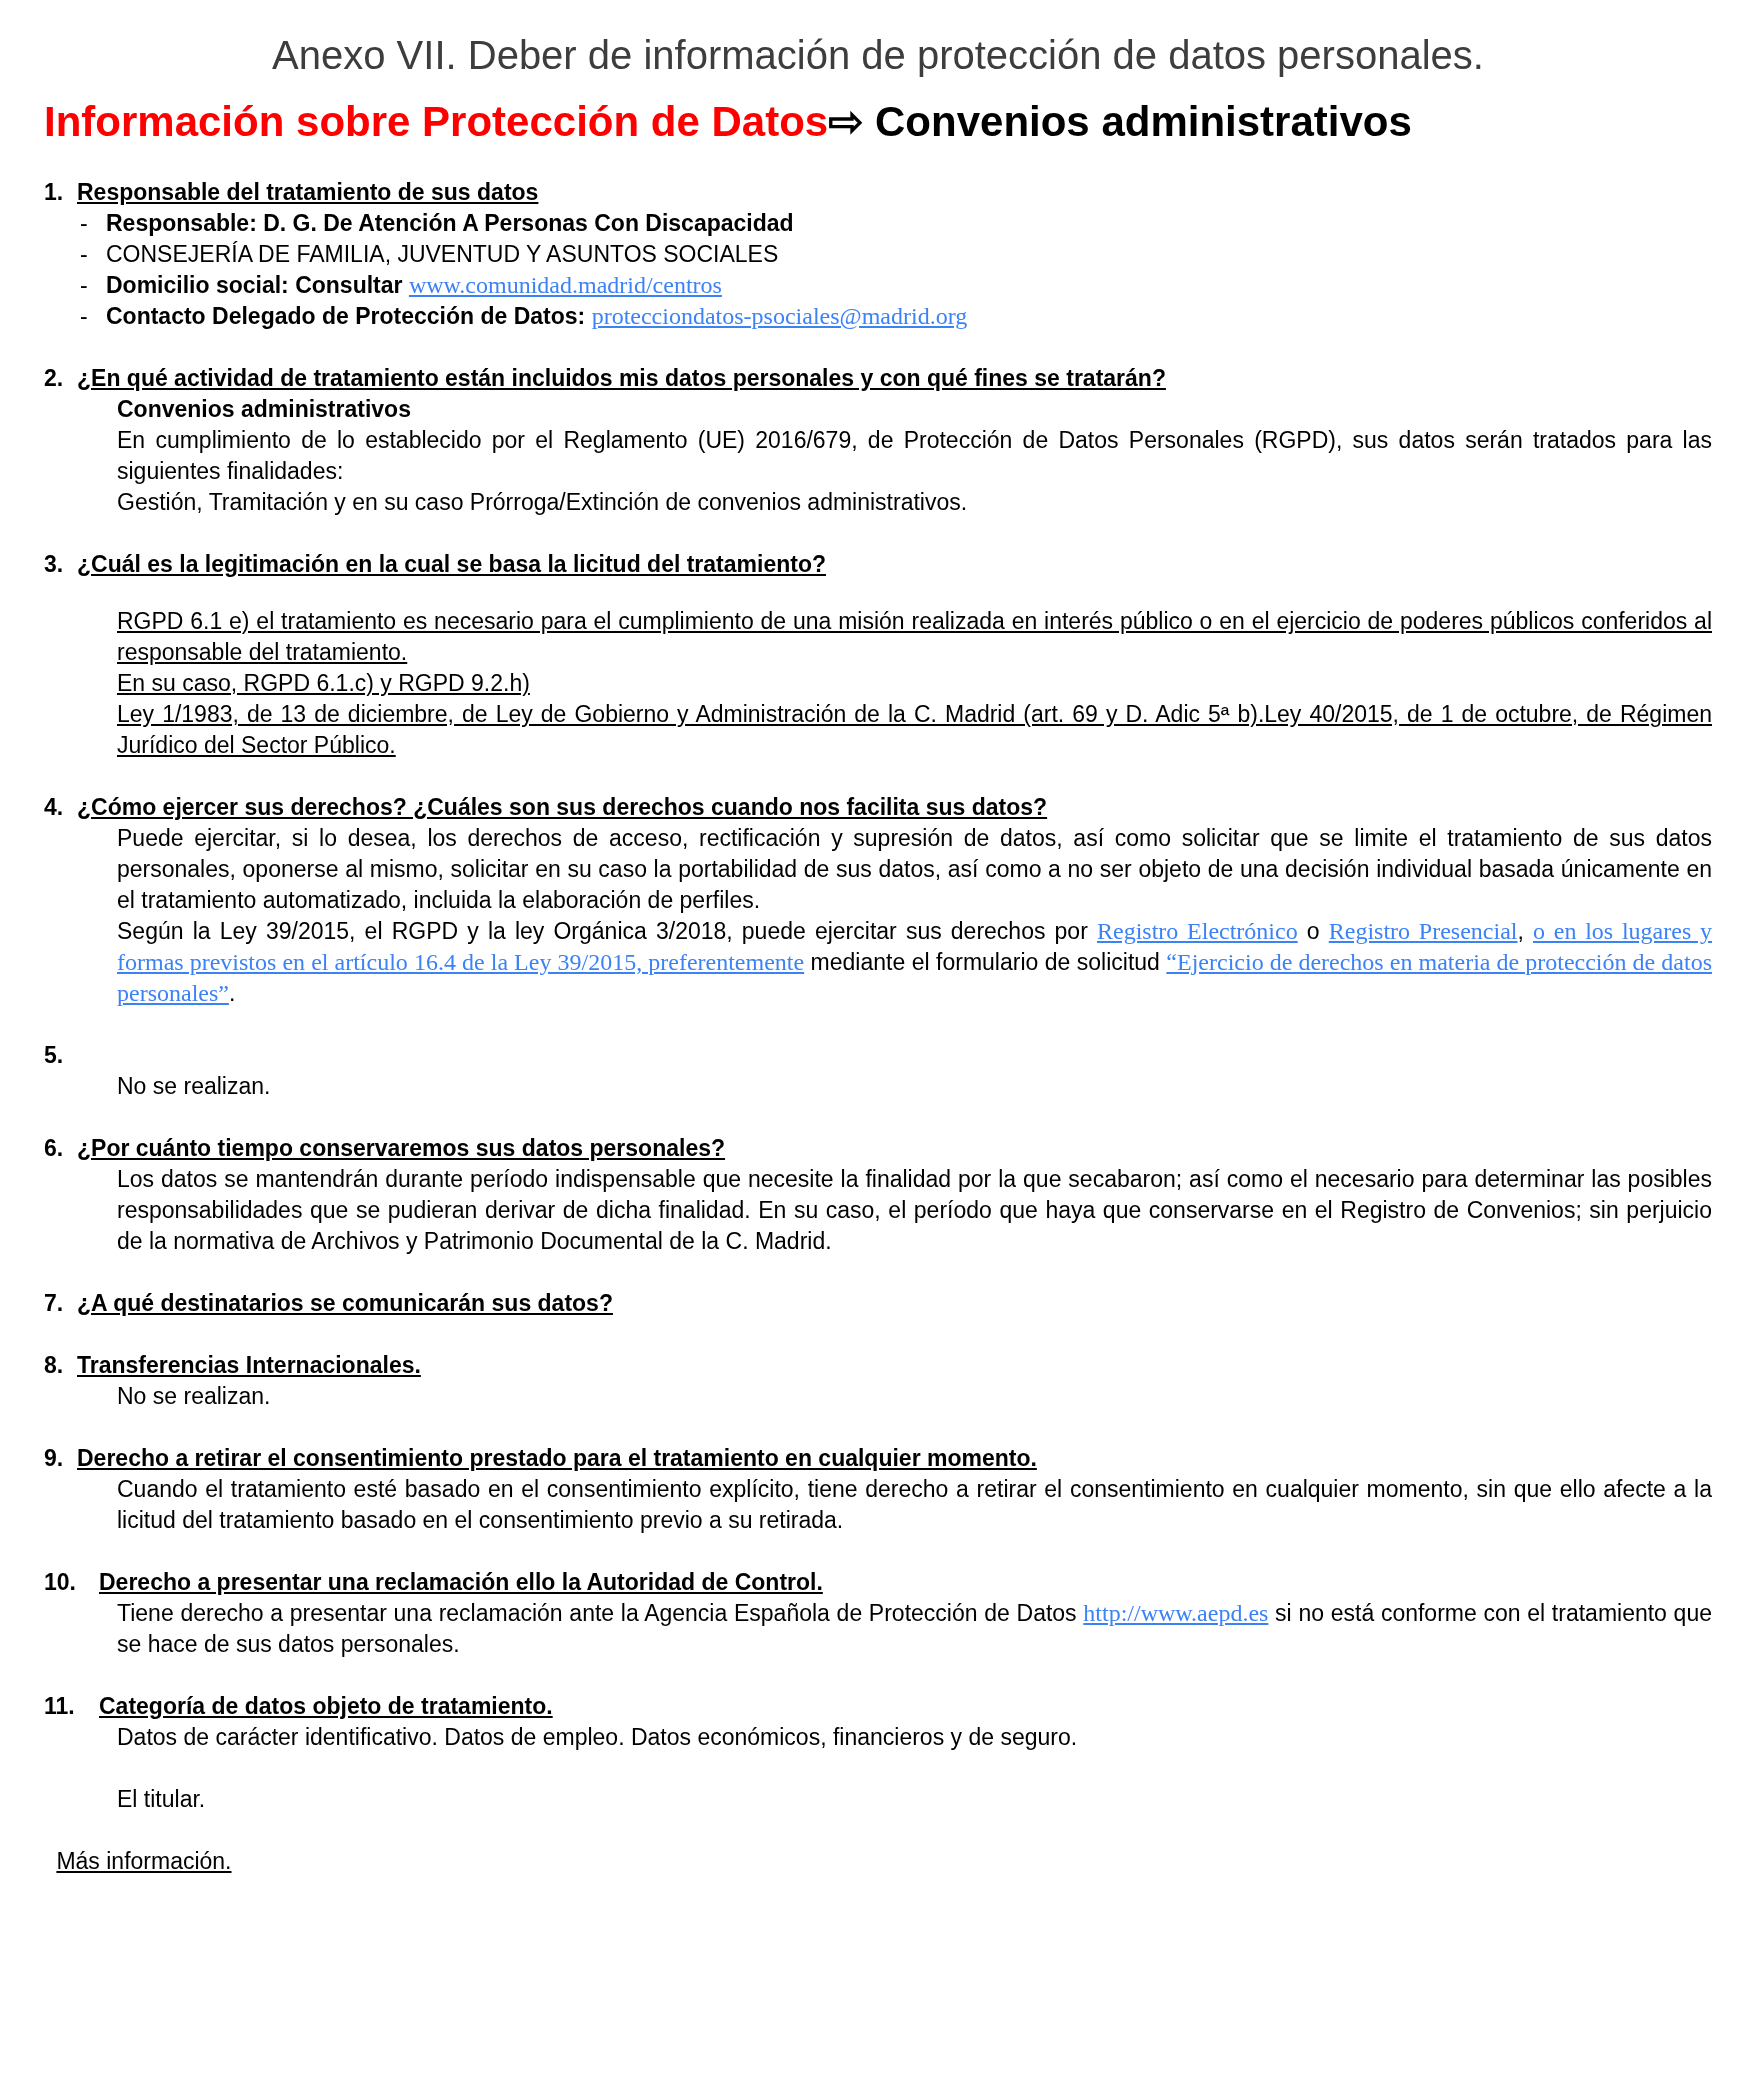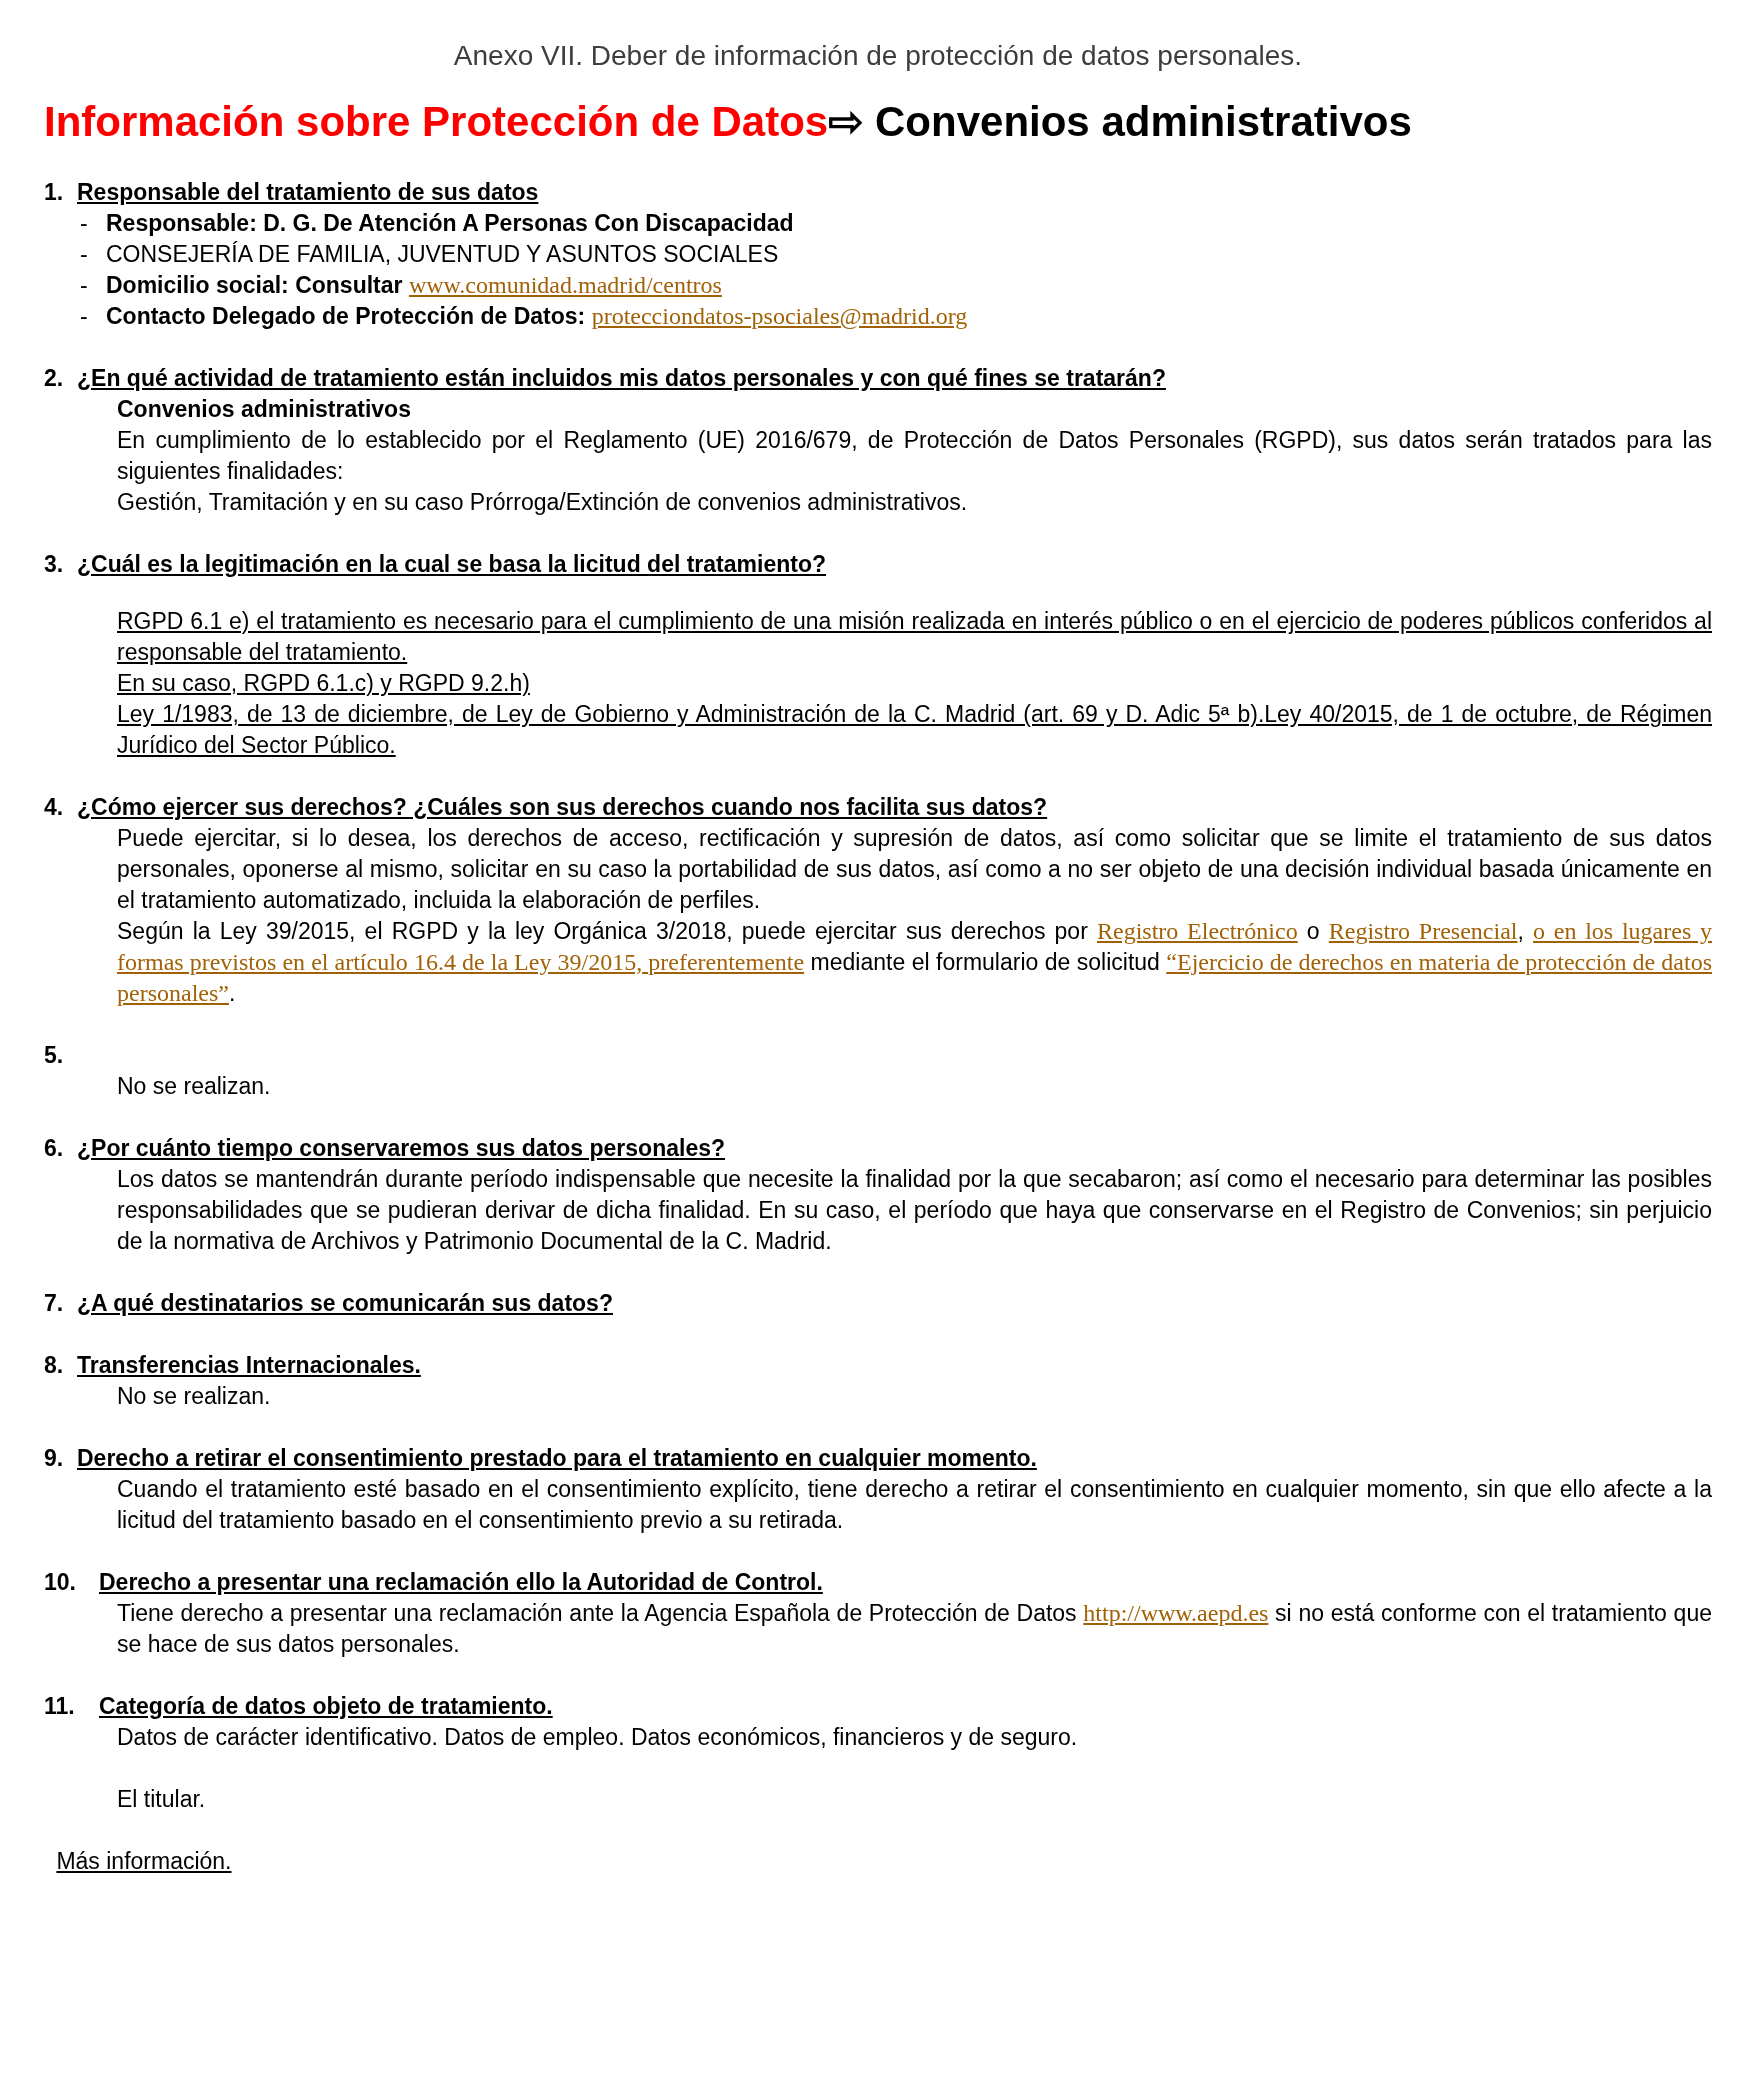--- a/index.html
+++ b/index.html
@@ -12,21 +12,21 @@
     background:#ffffff;
     padding:34px 29px 0 44px;
     font-family:"Liberation Sans", sans-serif;
     font-size:23px;
     line-height:31px;
     color:#000000;
     overflow:hidden;
   }
   .title {
     text-align:center;
-    font-size:28px;
+    font-size:40px;
     line-height:43px;
     font-weight:400;
     color:#3d3d3d;
     margin:0 0 26px 0;
   }
   .subtitle {
     font-size:42px;
     line-height:37px;
     font-weight:700;
     color:#000000;
@@ -38,21 +38,21 @@
   .num { font-weight:700; flex:0 0 33px; }
   .sec.wide .num { flex:0 0 55px; }
   .heading { font-weight:700; text-decoration:underline; }
   .sec-body { margin-left:73px; }
   .sec-body.gap { margin-top:26px;text-decoration:underline; }
   p.para { margin:0; text-align:justify; }
   .b { font-weight:700; }
   .lnk {
     font-family:"Liberation Serif", serif;
     font-size:24px;
-    color:#a16207;
+    color:#3b82f6;
     text-decoration:underline;
     cursor:pointer;
   }
   .bullets { list-style:none; margin:0; padding:0 0 0 36px; }
   .bullet { display:flex; align-items:baseline; }
   .dash { flex:0 0 26px; }
   .btext { flex:1 1 auto; }
   .more-info {
     font-weight:400;
     text-decoration:underline;

